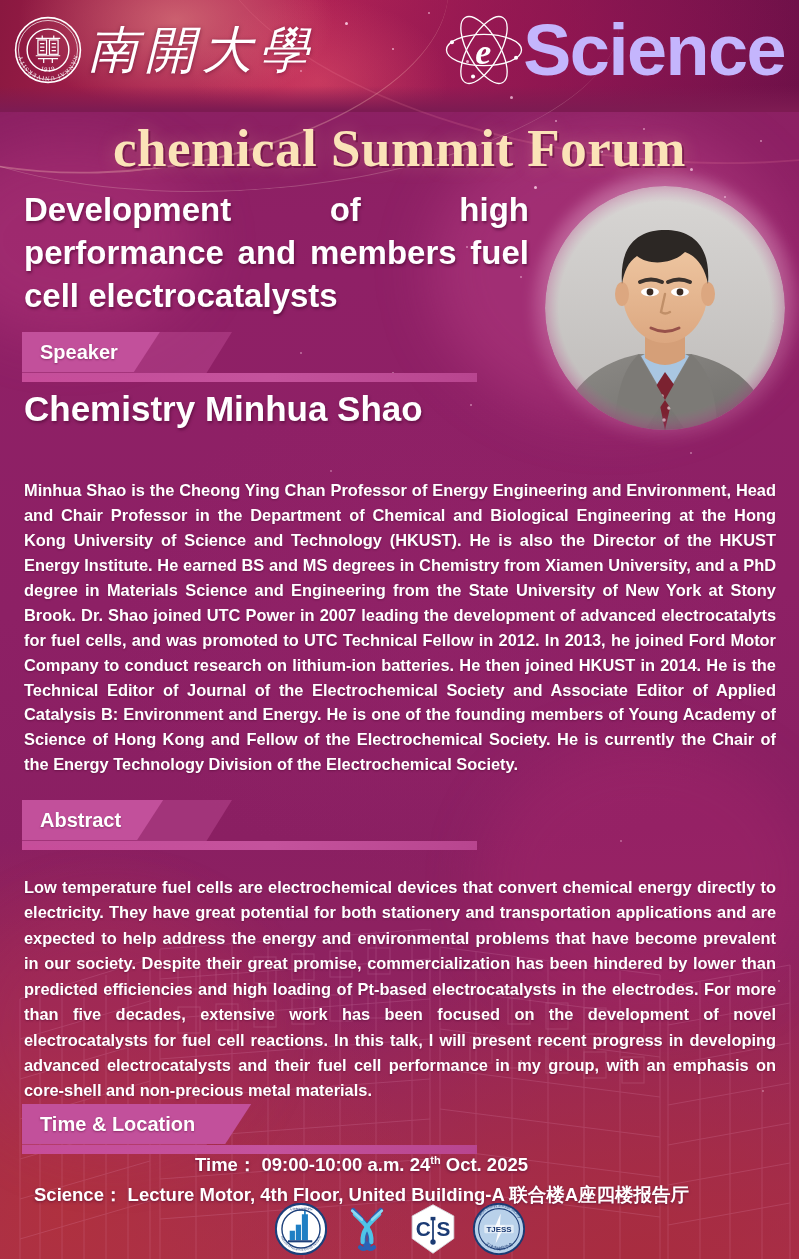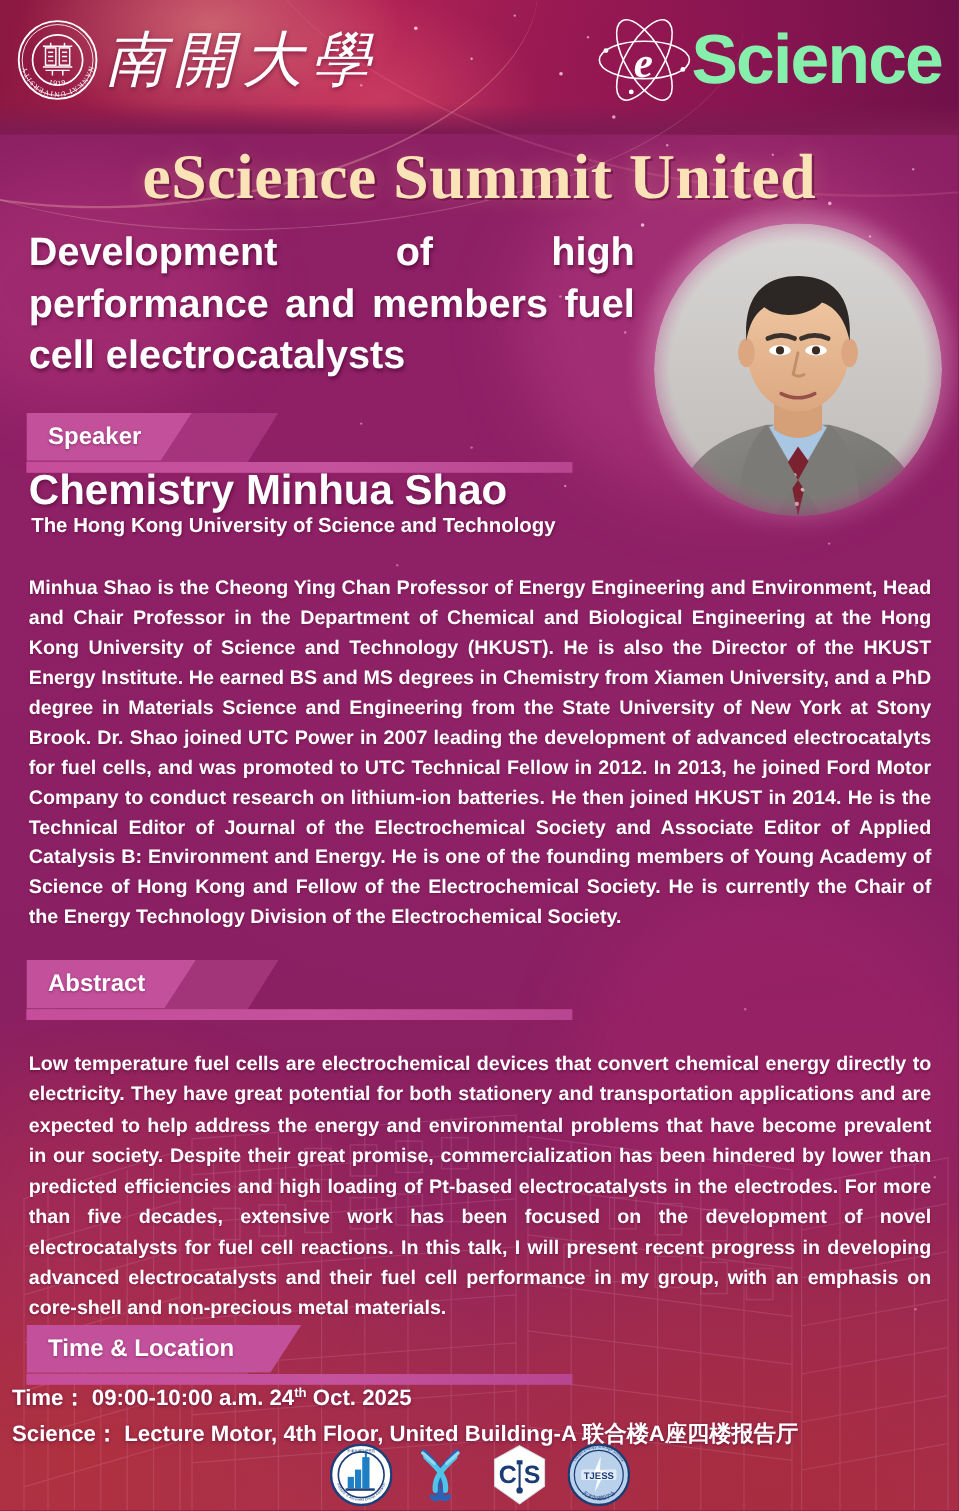--- a/index.html
+++ b/index.html
@@ -85,21 +85,21 @@
     text-shadow:0 1px 4px rgba(80,0,40,.55);
     font-style:italic;
   }
   .escience{
     position:absolute; right:14px; top:10px; height:80px;
     display:flex; align-items:center; gap:2px;
   }
   .escience .atom{ width:86px; height:72px; }
   .escience .sci{
     font-family:"Liberation Sans", sans-serif;
-    font-weight:700; font-size:58px; color:#86efac;
+    font-weight:700; font-size:72px; color:#c4b5fd;
     letter-spacing:-1.5px; line-height:1; margin-left:-6px;
   }
 
   
   .forum-title{
     position:absolute; left:0; top:118px; width:100%;
     text-align:center;
     font-family:"Liberation Serif", serif;
     font-weight:700; font-size:53px;
     color:#fbe3b8;
@@ -173,24 +173,25 @@
     position:absolute; left:24px; width:752px;
     color:#fff; font-weight:700;
     text-align:justify; text-align-last:left;
     text-shadow:0 1px 2px rgba(70,5,45,.45);
   }
   #bio{  top:478px; font-size:16.4px; line-height:1.52; }
   #abs{  top:848px; font-size:16.4px; line-height:1.55;margin-top:27px; }
 
   
   .tl-lines{
-    position:absolute; left:10px; top:1150px;
+    position:absolute; left:34px; top:1150px;
     color:#fff; font-weight:700; font-size:18.5px; line-height:1.62;
     text-shadow:0 1px 3px rgba(70,5,45,.6);
     white-space:nowrap;
+    text-align:center;
   }
   .tl-lines sup{ font-size:11px; vertical-align:super; }
 
   
   .sponsors{
     position:absolute; left:0; bottom:4px; width:100%;
     display:flex; justify-content:center; align-items:center; gap:14px;
   }
   .sponsors .logo{ width:52px; height:52px; }
 </style>
@@ -337,21 +338,21 @@
         </g>
         <circle cx="14" cy="36" r="2.6" fill="#fff"></circle>
         <circle cx="96" cy="56" r="2.6" fill="#fff"></circle>
         <circle cx="41" cy="80" r="2.6" fill="#fff"></circle>
         <text x="54" y="64" text-anchor="middle" font-family="Liberation Serif, serif" font-style="italic" font-weight="700" font-size="46" fill="#fff">e</text>
       </svg>
       <div class="sci">Science</div>
     </div>
   </div>
 
-  <div class="forum-title">eScience Summit United</div>
+  <div class="forum-title">chemical Summit Forum</div>
 
   <div class="talk-title">Development of high performance and members fuel cell electrocatalysts</div>
 
   <div class="portrait-wrap">
     <div class="portrait-glow"></div>
     <div class="portrait">
       <svg viewBox="0 0 240 244" width="240" height="244">
         <defs>
           <linearGradient id="bgphoto" x1="0" y1="0" x2="0" y2="1">
             <stop offset="0%" stop-color="#d8d6d4"></stop>
@@ -399,28 +400,27 @@
         <circle cx="105" cy="106" r="3.4" fill="#3a2b22"></circle>
         <circle cx="135" cy="106" r="3.4" fill="#3a2b22"></circle>
 
         <path d="M120 108 L116 126 Q120 129 125 126" stroke="#c08f68" stroke-width="2.4" fill="none" stroke-linecap="round"></path>
 
         <path d="M106 142 Q120 149 134 142" stroke="#97514a" stroke-width="3" fill="none" stroke-linecap="round"></path>
       </svg>
     </div>
   </div>
 
-  <div class="banner" style="top:344px;">
+  <div class="banner" style="top:332px;">
     <div class="bar"></div>
     <div class="tag-ghost"></div>
     <div class="tag">Speaker</div>
   </div>
 
   <div class="speaker-name">Chemistry Minhua Shao</div>
-  <div class="speaker-aff">The Hong Kong University of Science and Technology</div>
 
   <div class="para" id="bio">Minhua Shao is the Cheong Ying Chan Professor of Energy Engineering and Environment, Head and Chair Professor in the Department of Chemical and Biological Engineering at the Hong Kong University of Science and Technology (HKUST). He is also the Director of the HKUST Energy Institute. He earned BS and MS degrees in Chemistry from Xiamen University, and a PhD degree in Materials Science and Engineering from the State University of New York at Stony Brook. Dr. Shao joined UTC Power in 2007 leading the development of advanced electrocatalyts for fuel cells, and was promoted to UTC Technical Fellow in 2012. In 2013, he joined Ford Motor Company to conduct research on lithium-ion batteries. He then joined HKUST in 2014. He is the Technical Editor of Journal of the Electrochemical Society and Associate Editor of Applied Catalysis B: Environment and Energy. He is one of the founding members of Young Academy of Science of Hong Kong and Fellow of the Electrochemical Society. He is currently the Chair of the Energy Technology Division of the Electrochemical Society.</div>
 
   <div class="banner" style="top:800px;">
     <div class="bar"></div>
     <div class="tag-ghost"></div>
     <div class="tag">Abstract</div>
   </div>
 
   <div class="para" id="abs">Low temperature fuel cells are electrochemical devices that convert chemical energy directly to electricity. They have great potential for both stationery and transportation applications and are expected to help address the energy and environmental problems that have become prevalent in our society. Despite their great promise, commercialization has been hindered by lower than predicted efficiencies and high loading of Pt-based electrocatalysts in the electrodes. For more than five decades, extensive work has been focused on the development of novel electrocatalysts for fuel cell reactions. In this talk, I will present recent progress in developing advanced electrocatalysts and their fuel cell performance in my group, with an emphasis on core-shell and non-precious metal materials.</div>

